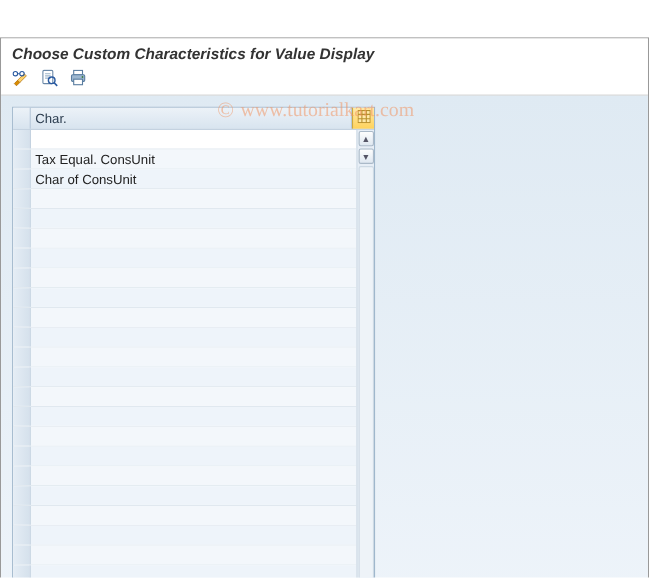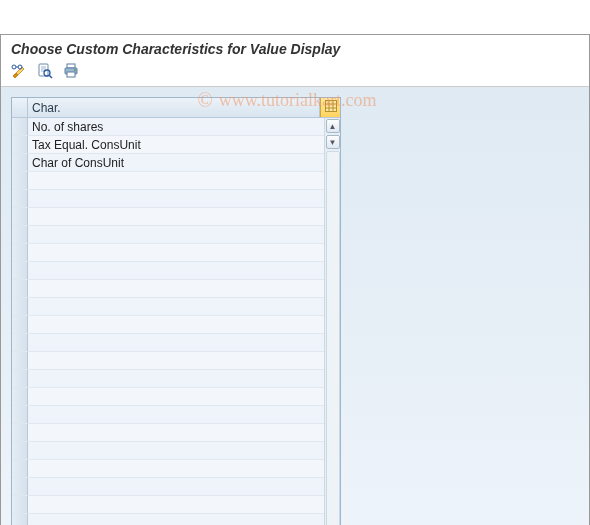--- a/index.html
+++ b/index.html
@@ -229,21 +229,20 @@
               <line x1="8" y1="0.5" x2="8" y2="11.5" stroke="#b8902c"></line>
             </svg>
           </span>
         </div>
       </div>
 
       <div class="grid-body-wrap">
         <div class="grid-body" id="grid-body">
             <div class="grid-row">
               <div class="row-head"></div>
-              <div class="cell">No. of shares</div>
             </div>
             <div class="grid-row">
               <div class="row-head"></div>
               <div class="cell">Tax Equal. ConsUnit</div>
             </div>
             <div class="grid-row">
               <div class="row-head"></div>
               <div class="cell">Char of ConsUnit</div>
             </div>
             <div class="grid-row empty">

